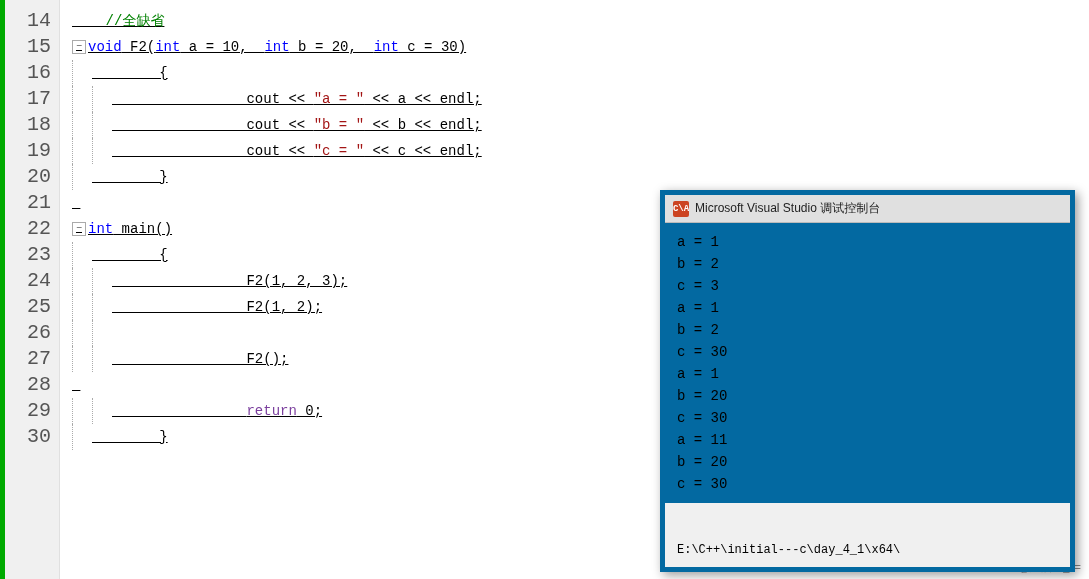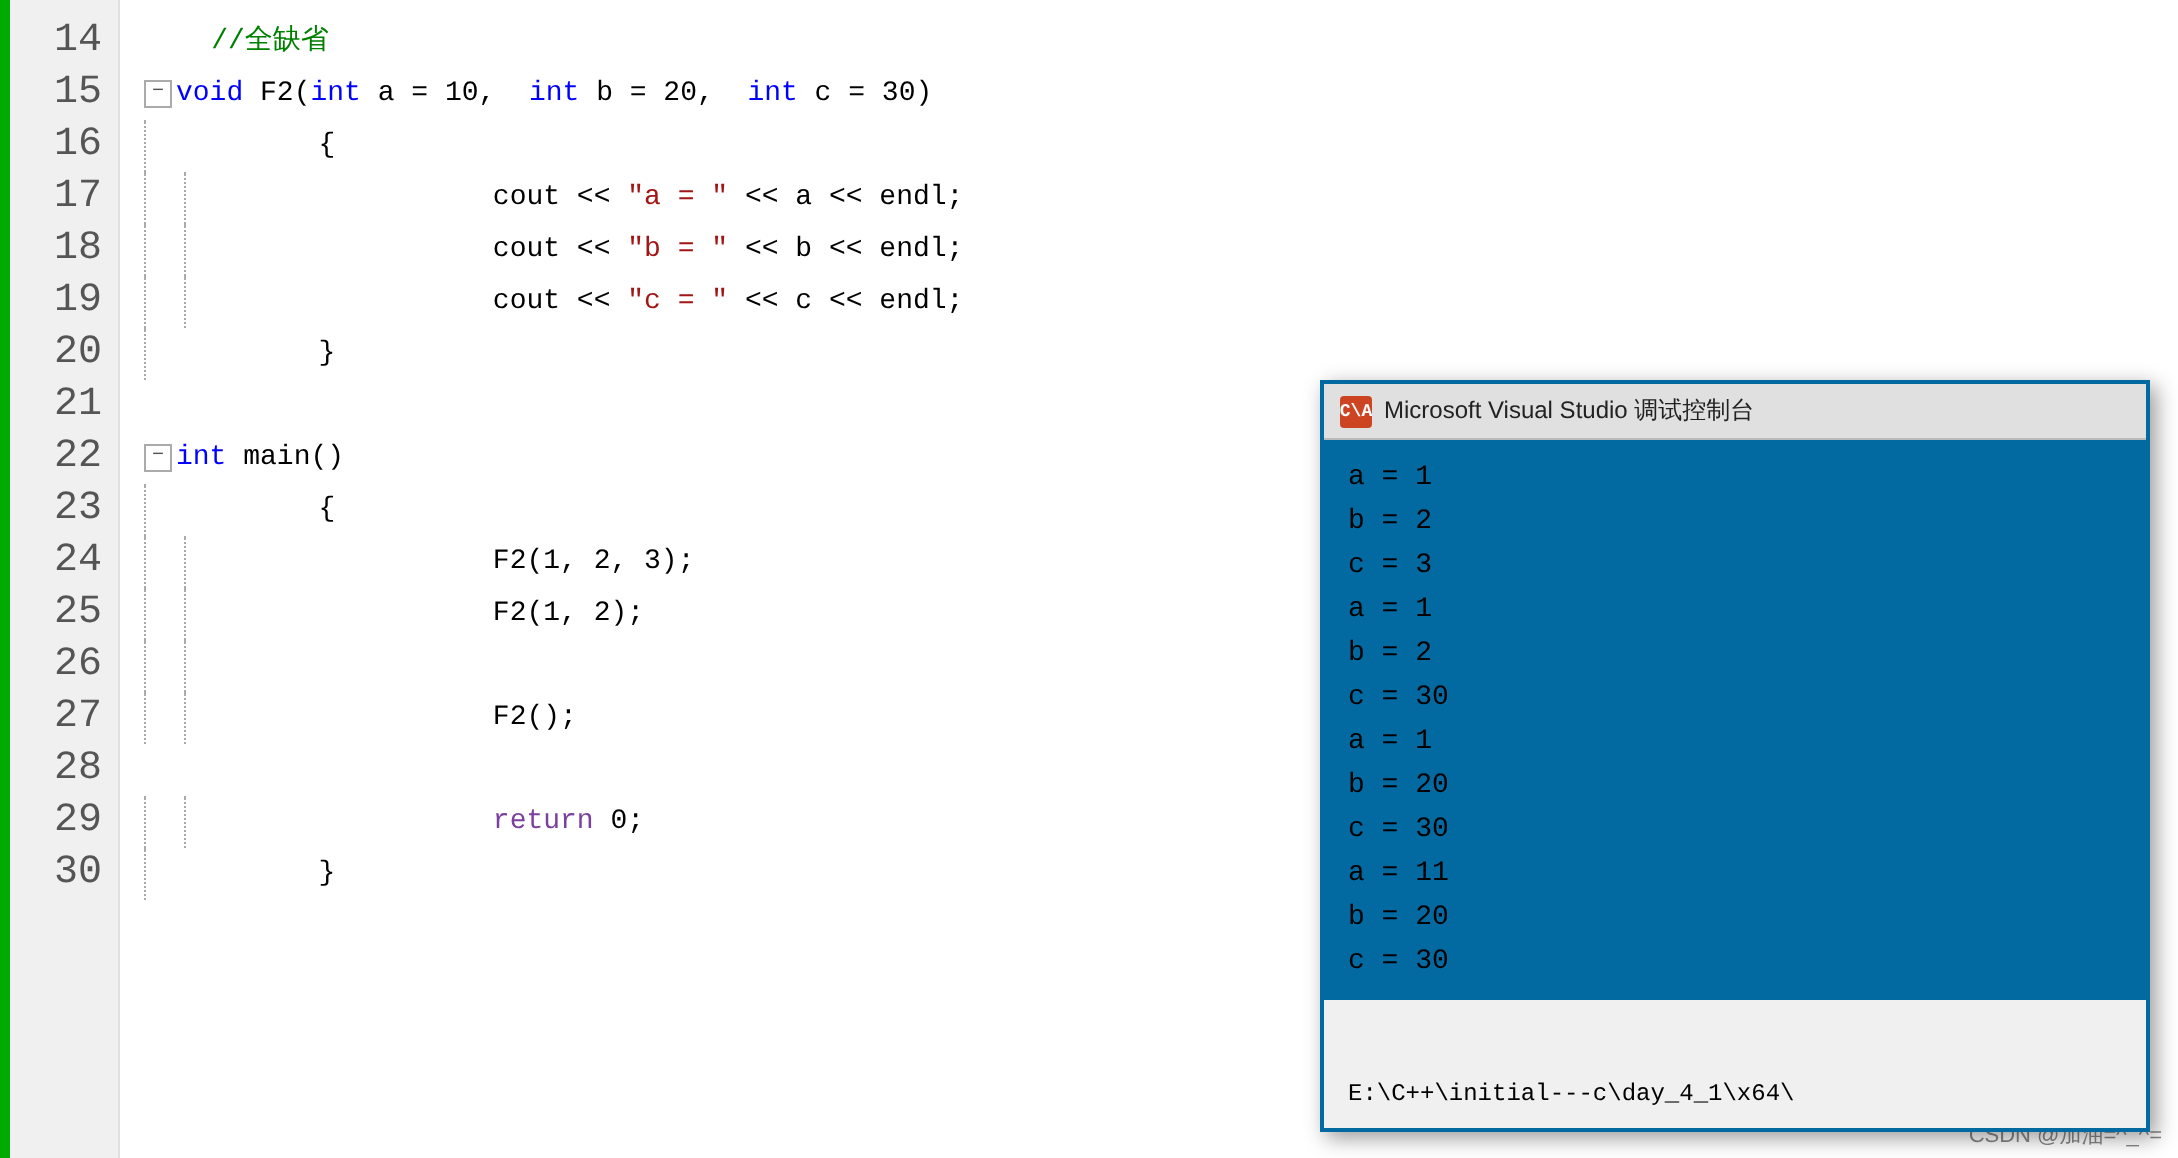--- a/index.html
+++ b/index.html
@@ -46,20 +46,21 @@
       color: #555555;
       padding-right: 8px;
       font-family: 'Consolas', 'Courier New', monospace;
     }
 
     
     .code-area {
       flex: 1;
       padding: 8px 16px 8px 12px;
       overflow: hidden;
+      text-decoration: underline;
     }
 
     .code-line {
       display: flex;
       align-items: center;
       font-size: 14px;
       line-height: 26px;
       white-space: pre;
       font-family: 'Consolas', 'Courier New', monospace;
       color: #000000;
@@ -88,21 +89,21 @@
     .c-plain { color: #000000; }
     .c-purple { color: #7b3f9e; }
 
     
     .console-window {
       position: absolute;
       top: 190px;
       left: 660px;
       width: 415px;
       background: #f0f0f0;
-      border: 2px solid #0369a1;
+      border: 5px solid #0369a1;
       box-shadow: 3px 3px 10px rgba(0,0,0,0.4);
       z-index: 100;
     }
 
     .console-titlebar {
       background: #e0e0e0;
       height: 28px;
       display: flex;
       align-items: center;
       padding: 0 8px;

